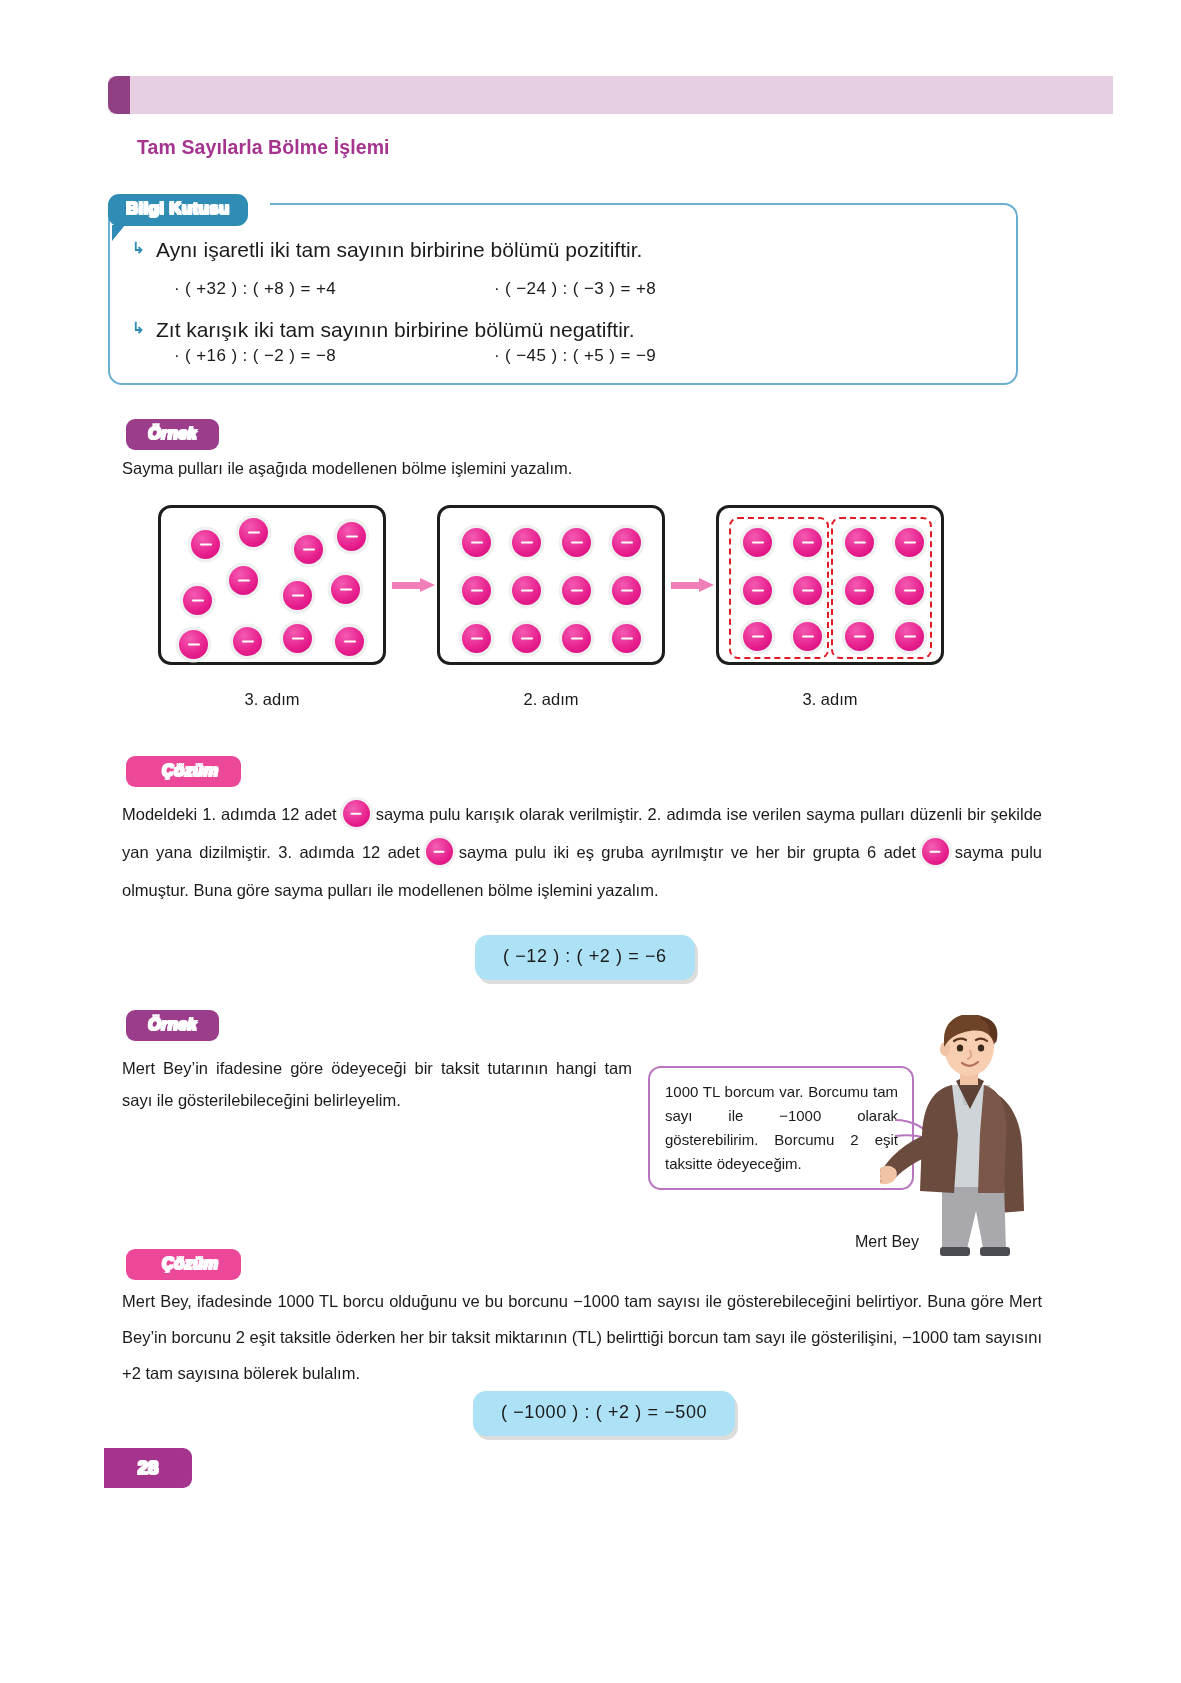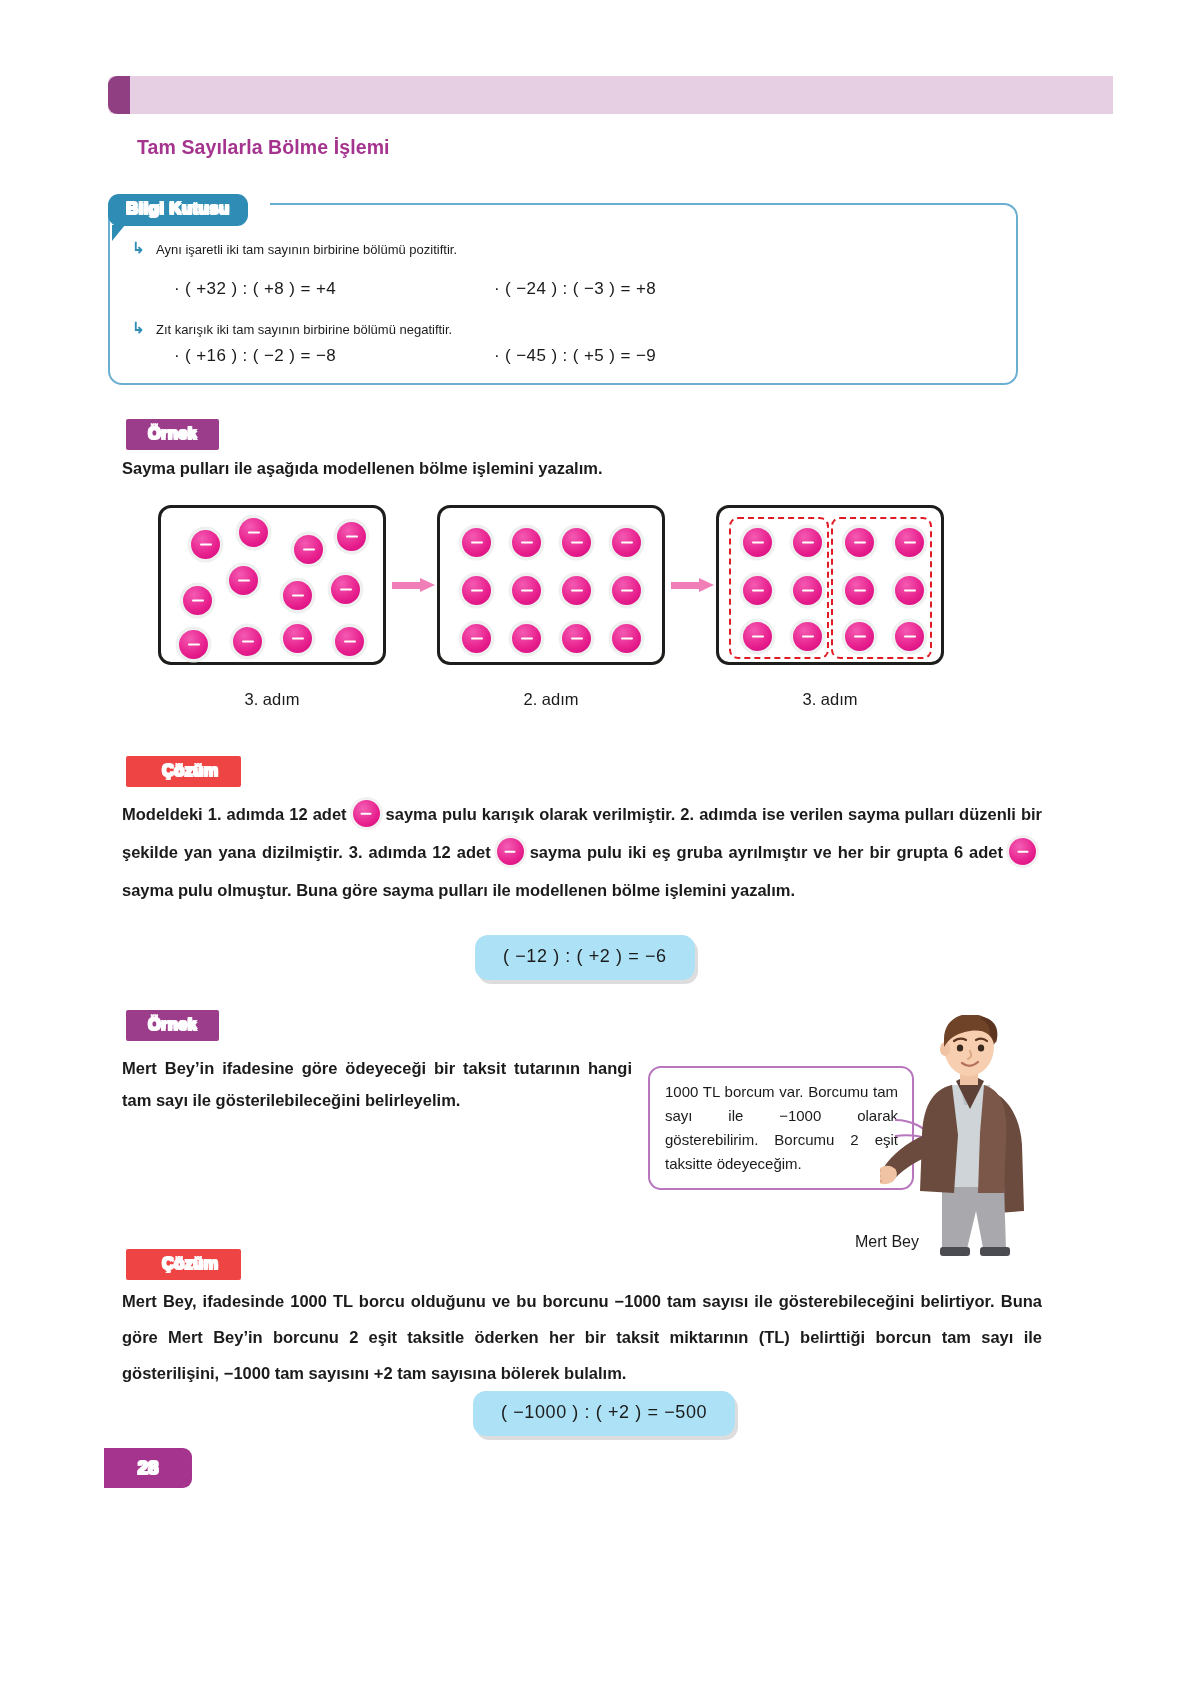--- a/index.html
+++ b/index.html
@@ -91,21 +91,21 @@
     left: 110px;
     top: 200px;
     width: 160px;
     height: 9px;
     background: #ffffff;
     z-index: 2;
   }
 
   .info-line {
     position: absolute;
-    font-size: 13px;
+    font-size: 21px;
     line-height: 20px;
     color: #1b1b1b;
     white-space: nowrap;
   }
   .info-rule { left: 156px; }
   .info-rule-1 { top: 240px; }
   .info-rule-2 { top: 320px; }
   .bullet-arrow {
     position: absolute;
     left: 132px;
@@ -128,36 +128,36 @@
   }
   .eq .dot { margin-right: 5px; }
 
   
   .badge {
     position: absolute;
     font-size: 16.5px;
     font-weight: bold;
     color: #ffffff;
     padding: 5px 22px 7px 22px;
-    border-radius: 2px;
+    border-radius: 9px;
     letter-spacing: 0.3px;
     text-shadow:
       -1.1px -1.1px 0 #ffffff, 1.1px -1.1px 0 #ffffff,
       -1.1px  1.1px 0 #ffffff, 1.1px  1.1px 0 #ffffff;
+    font-style: italic;
   }
   .badge-ornek { background: #9c3d8c; }
-  .badge-cozum { background: #ef4444; padding-left: 36px; }
+  .badge-cozum { background: #ec4899; padding-left: 36px; }
 
   
   .para {
     position: absolute;
     font-size: 16.5px;
     line-height: 38px;
     color: #1b1b1b;
-    font-weight: bold;
   }
   .para-justify { text-align: justify; }
 
   
   .chip {
     display: inline-block;
     width: 27px;
     height: 27px;
     border-radius: 50%;
     background: radial-gradient(circle at 38% 32%, #f35fb4 0%, #e8228f 58%, #d4047c 100%);

